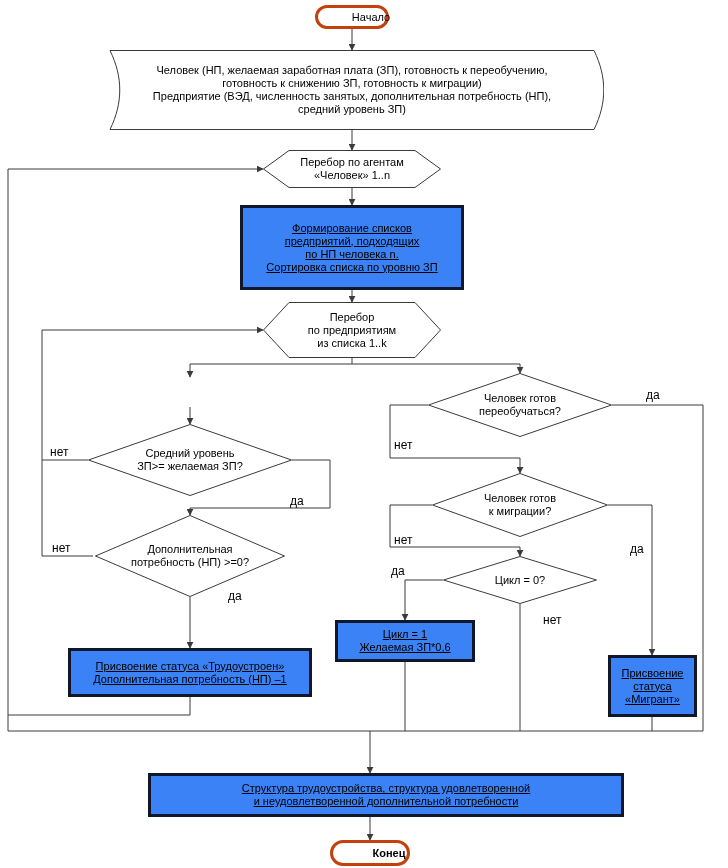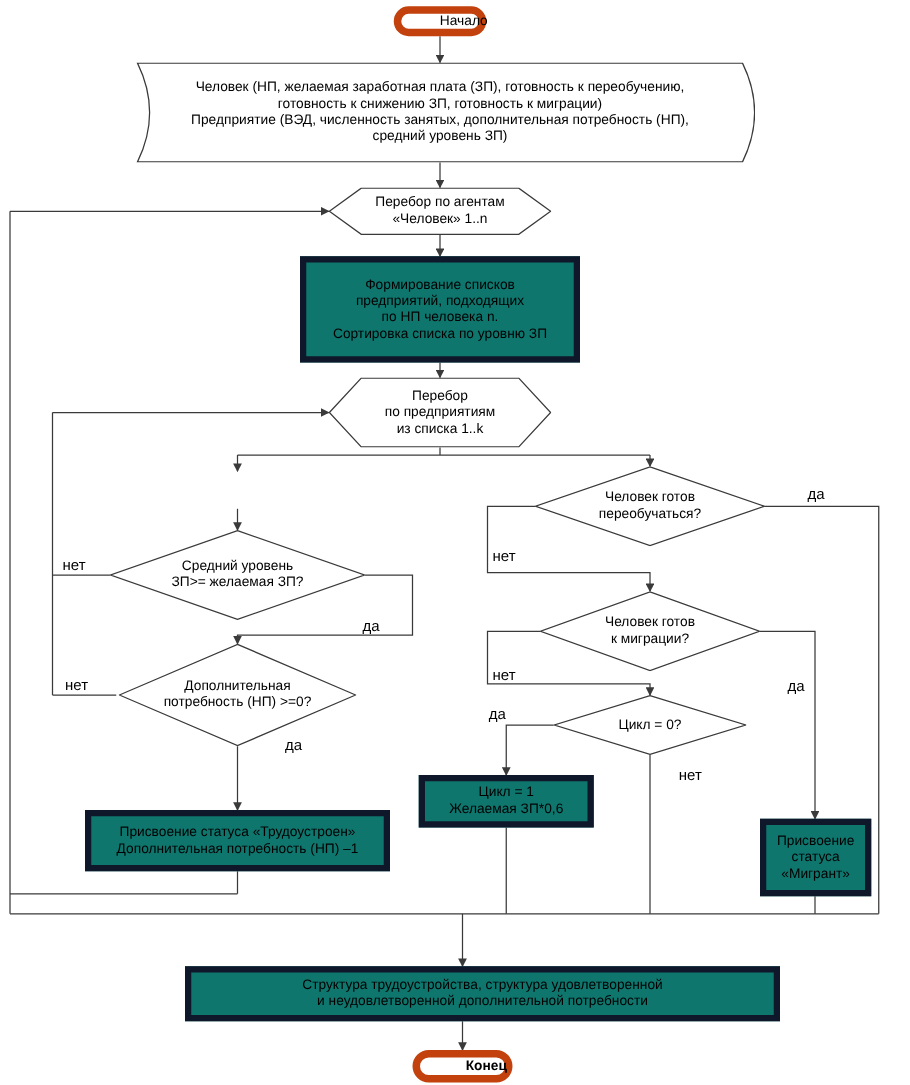--- a/index.html
+++ b/index.html
@@ -6,22 +6,22 @@
   .stage{
     position:relative;width:728px;height:868px;background:#fff;
     font-family:"Liberation Sans",sans-serif;color:#000;overflow:hidden;
   }
   svg.connector-layer{position:absolute;left:0;top:0;z-index:0;}
   .node{
     position:absolute;display:flex;align-items:center;justify-content:center;
     text-align:center;font-size:11px;line-height:13px;white-space:pre-line;
     z-index:1;box-sizing:border-box;
   }
-  .box{border:5px solid #0f172a;background:#0f766e;}
-  .oval{border:6px solid #c2410c;background:#fff;border-radius:13px;padding-left:38px;}
+  .box{border:3px solid #0f172a;background:#3b82f6;text-decoration:underline;}
+  .oval{border:3px solid #c2410c;background:#fff;border-radius:13px;padding-left:38px;}
   .shape-node svg{position:absolute;left:0;top:0;}
   .shape-node span{position:relative;z-index:1;}
   .edge-label{
     position:absolute;font-size:12px;line-height:12px;z-index:2;
     white-space:nowrap;
   }
 </style>
 </head>
 <body>
 

